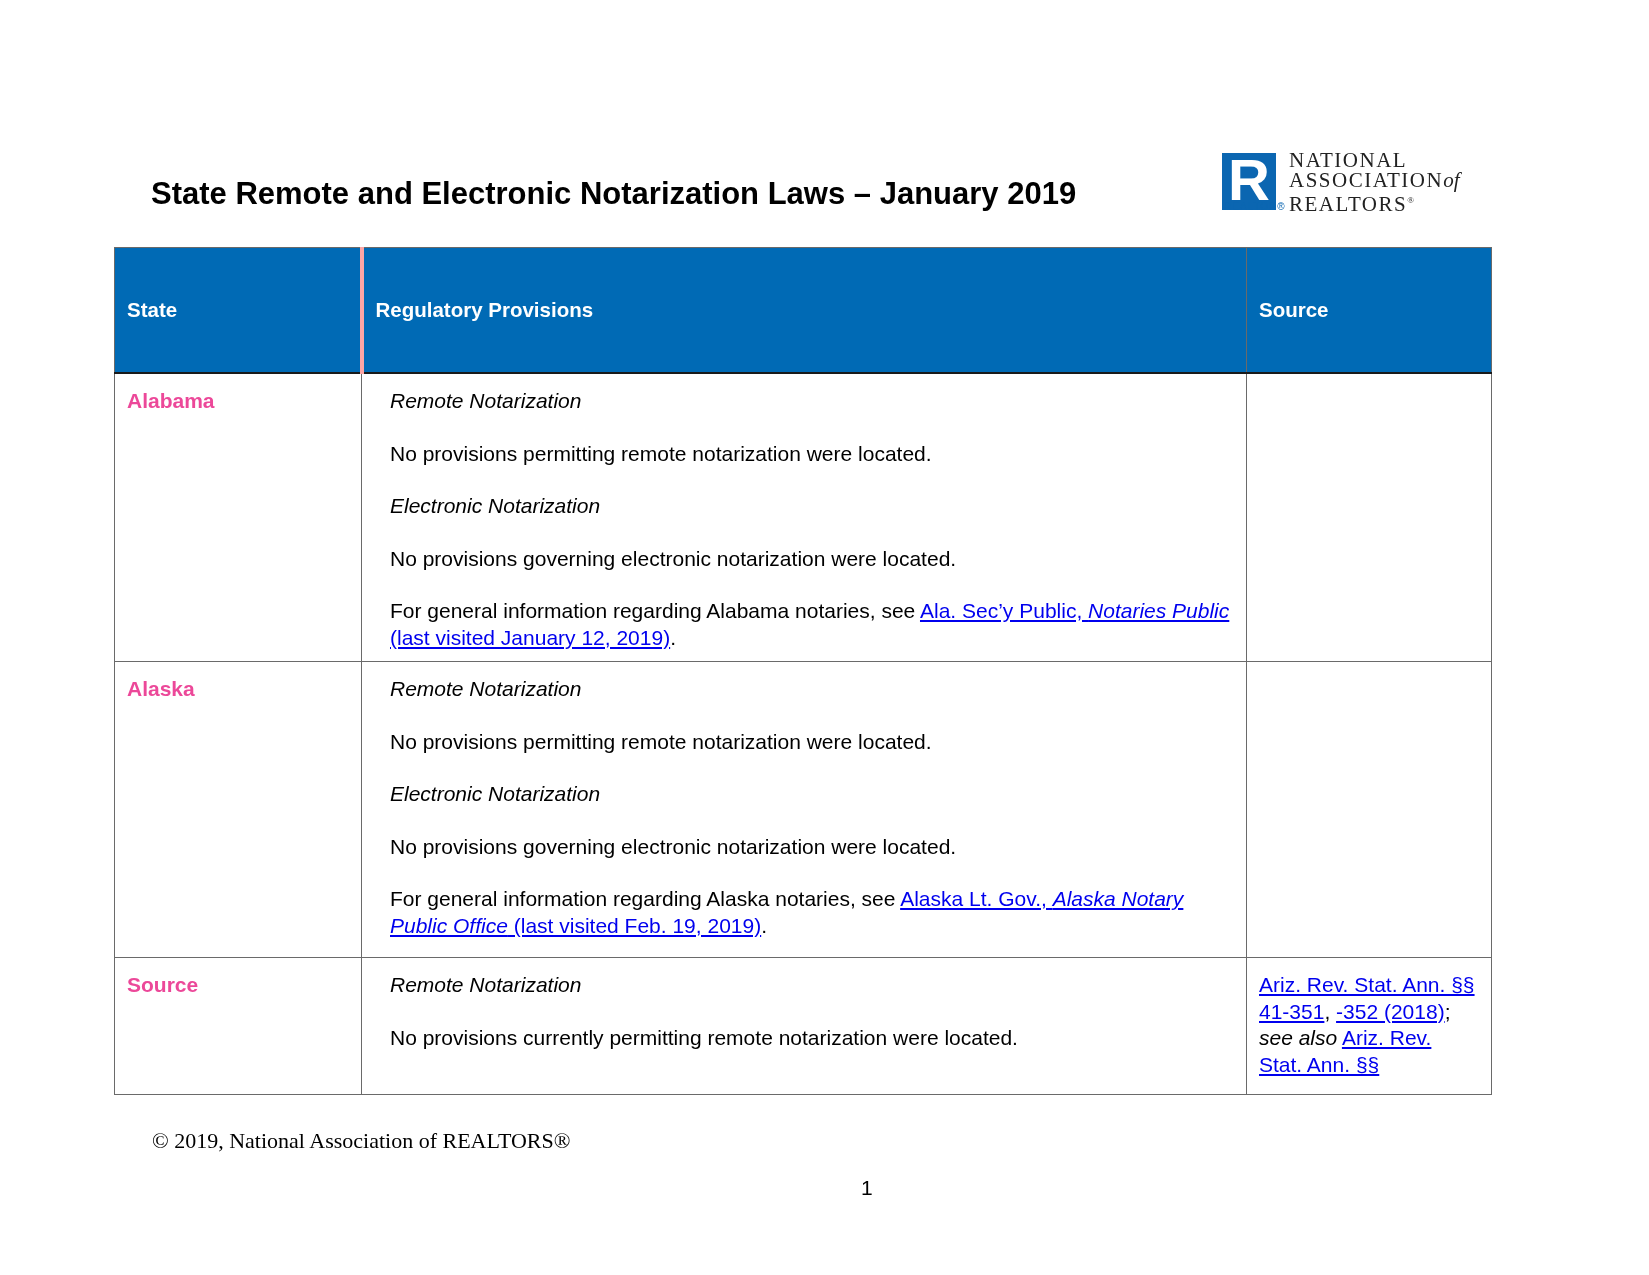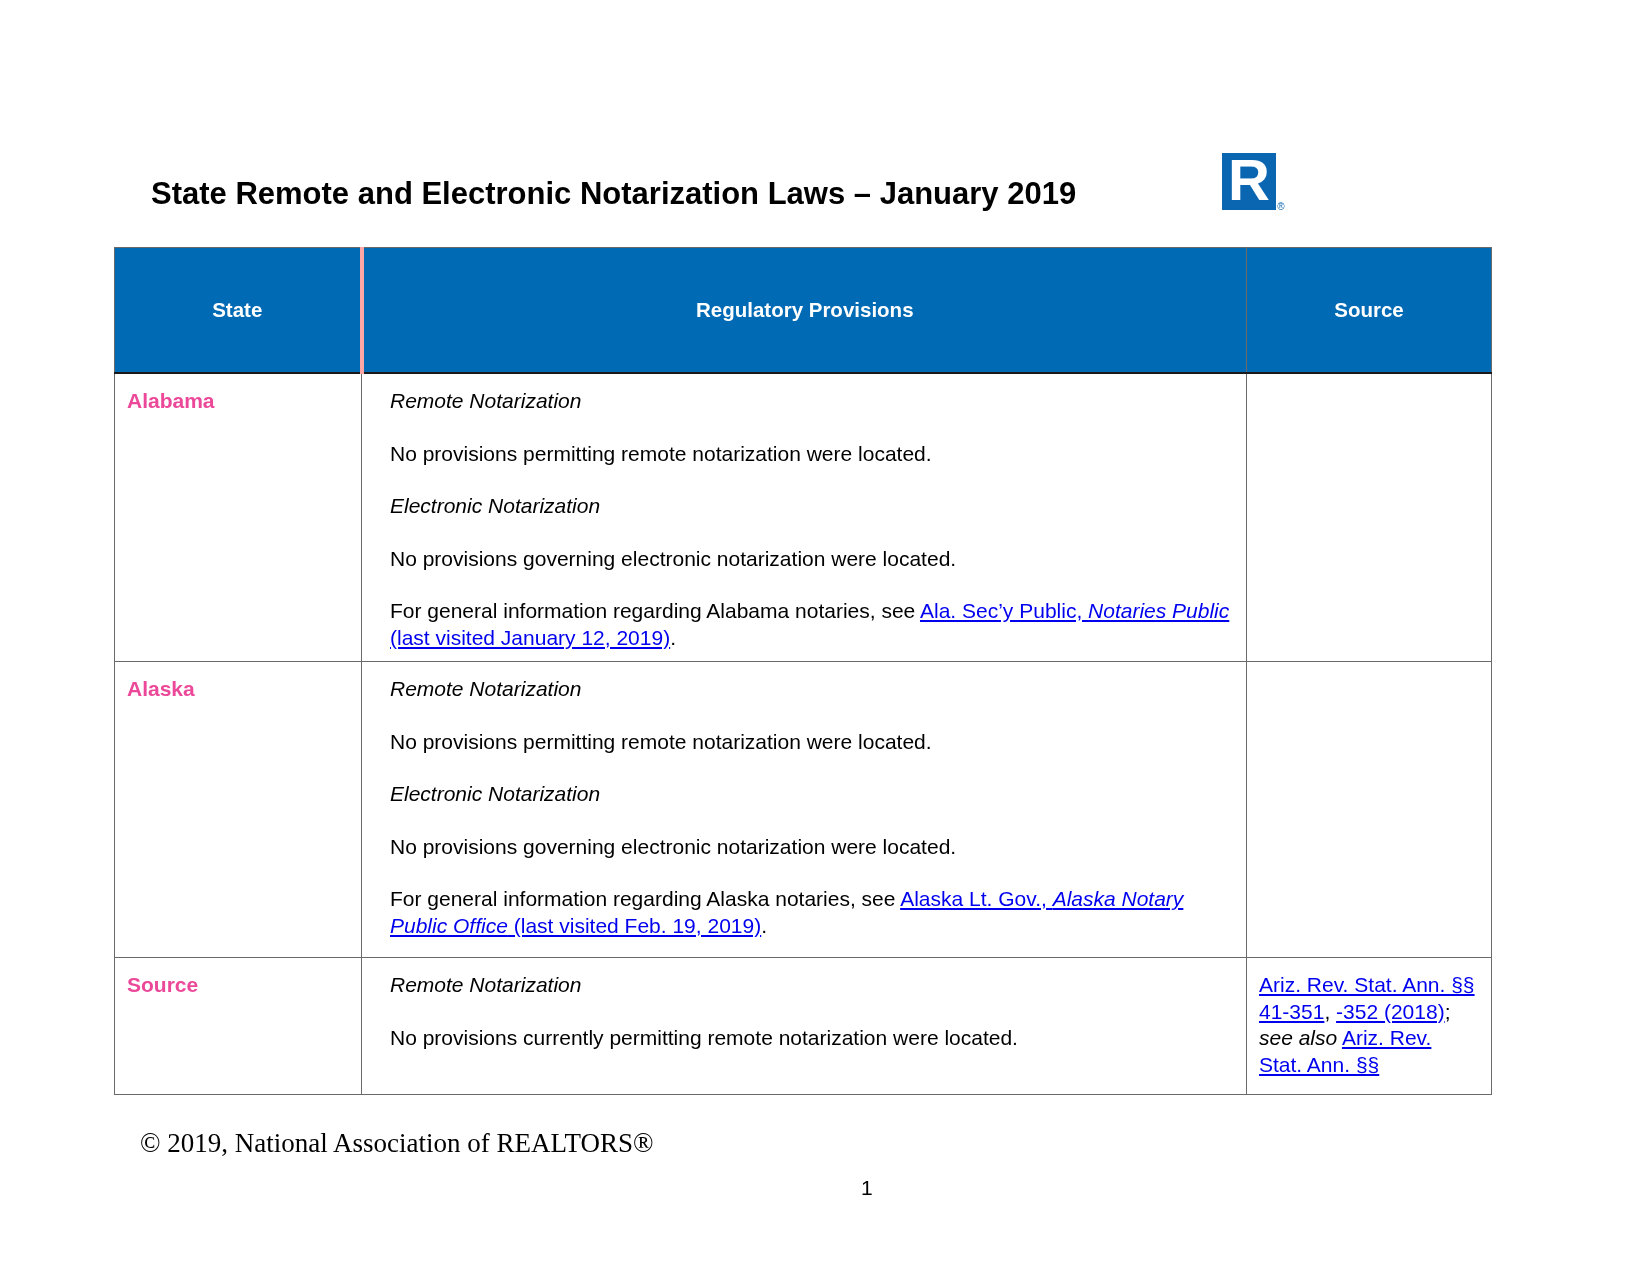--- a/index.html
+++ b/index.html
@@ -18,49 +18,54 @@
   .logo-text sup { font-size: 9px; }
 
   table.laws { position: absolute; left: 114px; top: 247px; width: 1377px; border-collapse: collapse;
                table-layout: fixed; }
   table.laws col.c1 { width: 247px; }
   table.laws col.c2 { width: 885px; }
   table.laws col.c3 { width: 245px; }
   table.laws th, table.laws td { border: 1.5px solid #6a6a6a; vertical-align: top; text-align: left; }
   table.laws thead th { background: #006ab5; color: #fff; font-size: 20.5px; font-weight: bold;
                         height: 124px; vertical-align: middle; padding: 0 12px; border-color: #6a6a6a;
-                        border-bottom: 2px solid #1a1a1a; text-align: center; }
+                        border-bottom: 2px solid #1a1a1a; }
   table.laws thead th.h2 { border-left: 4px solid #fca5a5; }
   table.laws td { font-size: 21px; line-height: 26.5px; padding: 14px 12px 10px 12px; }
   td.state { color: #ec4899; font-weight: bold; }
   td.prov p { margin: 0 0 26px 16px; }
   td.prov p:last-child { margin-bottom: 0; }
   td.prov .hd { font-style: italic; }
   td.prov { text-align: justify; border-left: 1.5px solid #1a1a1a !important; }
   a.lnk { color: #0000ee; text-decoration: underline; }
   .it { font-style: italic; }
   tr.r-alabama td { height: 256px; }
   tr.r-alaska td { height: 271px; }
   tr.r-arizona td { height: 112px; }
   td.src { line-height: 26.5px; }
 
-  .footer { position: absolute; left: 140px; top: 1128px; font-family: "Liberation Serif", serif;
-            font-size: 27px; }
+  .footer { position: absolute; left: 152px; top: 1128px; font-family: "Liberation Serif", serif;
+            font-size: 22px; }
   .pagenum { position: absolute; left: 861px; top: 1176px; font-size: 21px; }
 </style>
 </head>
 <body>
 
 <div class="title">State Remote and Electronic Notarization Laws – January 2019</div>
 
 <div class="logo">
   <div class="logo-box">
     <div class="logo-R">R</div>
   </div>
   <div class="logo-small">REALTOR®</div>
+  <div class="logo-text">
+    <div>NATIONAL</div>
+    <div><span>ASSOCIATION</span><span class="of">of</span></div>
+    <div><span>REALTORS</span><sup>®</sup></div>
+  </div>
 </div>
 
 <table class="laws">
   <colgroup>
       <col class="c1">
       <col class="c2">
       <col class="c3">
     </colgroup>
   <thead>
     <tr>

